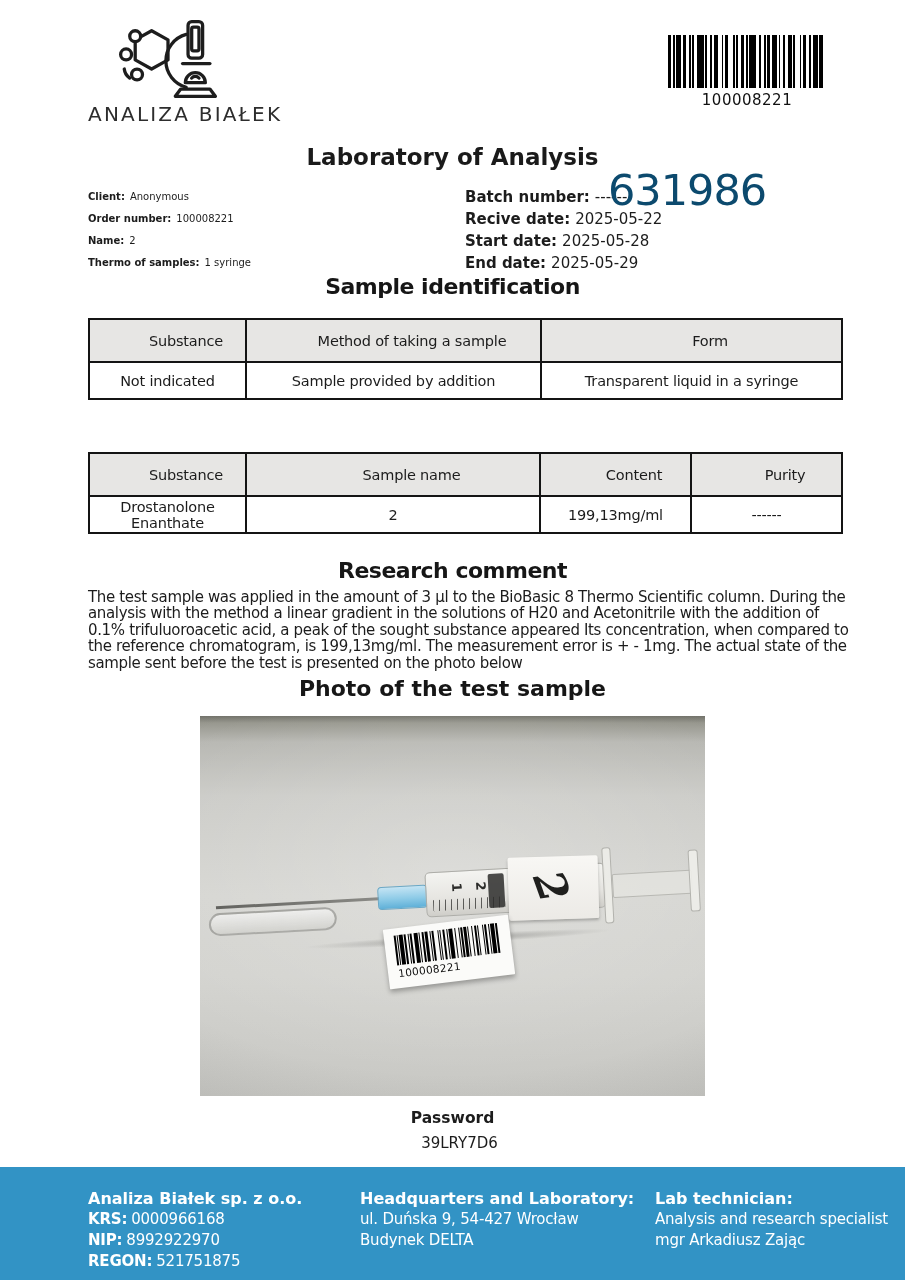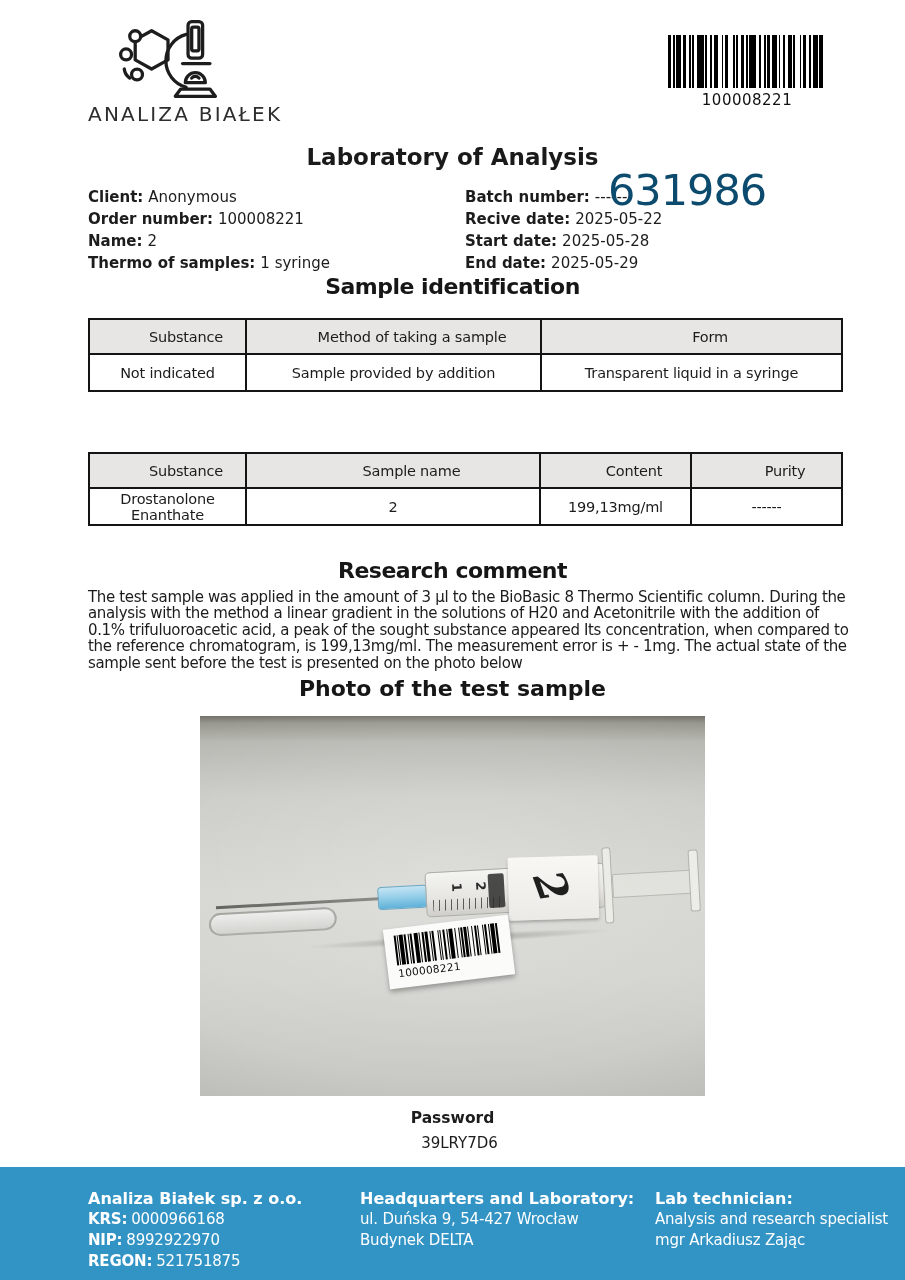--- a/index.html
+++ b/index.html
@@ -14,35 +14,35 @@
   .logo-text { font-size:20px; letter-spacing:2.2px; color:#2d2d2d; margin-top:2px; white-space:nowrap; }
   .barcode-top { position:absolute; left:668px; top:35px; width:158px; text-align:center; }
   .barcode-bars { width:158px; height:53px; display:flex; align-items:stretch; }
   .barcode-bars i { display:block; height:100%; }
   .barcode-num { font-size:15px; color:#111; margin-top:3px; letter-spacing:0.5px; }
 
   .doc-title { position:absolute; left:0; top:144px; width:905px; text-align:center;
     font-size:23px; font-weight:bold; color:#1a1a1a; }
 
   
-  .info-left  { position:absolute; left:88px;  top:186px; font-size:15px; line-height:22px; }
+  .info-left  { position:absolute; left:88px;  top:186px; font-size:10px; line-height:22px; }
   .info-right { position:absolute; left:465px; top:186px; font-size:15px; line-height:22px; }
   .info-line .lbl { font-weight:bold; margin-right:5px; }
   .batch-stamp { position:absolute; left:143px; top:-16px; font-size:43px; line-height:40px;
     letter-spacing:-1px; font-weight:400; }
 
   
   .section-h { position:absolute; left:0; width:905px; text-align:center;
     font-size:22px; font-weight:bold; letter-spacing:-0.5px; color:#161616; }
 
   
   table.grid { position:absolute; left:88px; width:753px; border-collapse:collapse;
     font-size:14.5px; letter-spacing:-0.2px; color:#1c1c1c; table-layout:fixed; }
   table.grid th, table.grid td { border:2px solid #141414; text-align:center; font-weight:normal; }
-  table.grid th { background:#e7e6e4; height:35px;padding-left:37px; }
+  table.grid th { background:#e7e6e4; height:43px;padding-left:37px; }
   table.grid td { background:#ffffff; height:37px; }
 
   
   .comment-text { position:absolute; left:88px; top:589px; width:764px;
     font-size:15px; line-height:16.4px; letter-spacing:-0.35px; color:#1c1c1c; }
 
   
   .photo { position:absolute; left:200px; top:716px; width:505px; height:380px; overflow:hidden;
     background:
       radial-gradient(130% 95% at 50% 42%, rgba(255,255,255,0.22) 0%, rgba(255,255,255,0) 55%, rgba(40,40,38,0.18) 100%),

